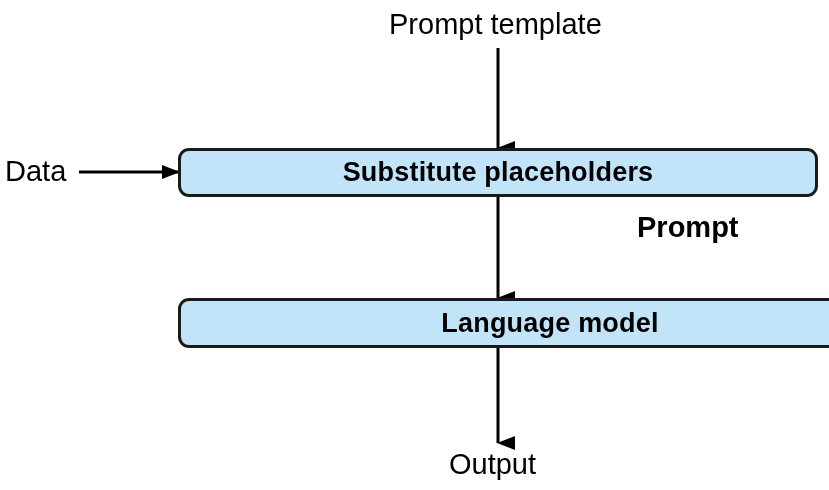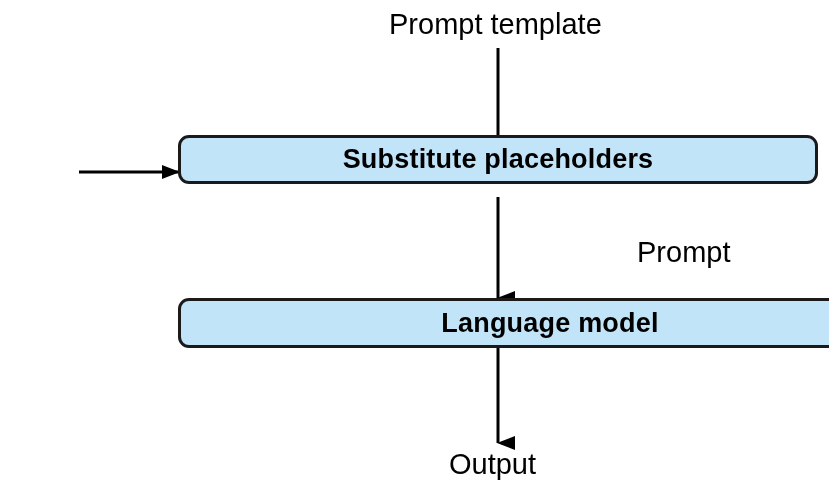--- a/index.html
+++ b/index.html
@@ -49,21 +49,21 @@
   .free-label {
     position: absolute;
     font-size: 29px;
     font-weight: normal;
     line-height: 1;
     color: #000000;
     white-space: nowrap;
   }
   #node-substitute {
     left: 178px;
-    top: 135px;
+    top: 148px;
     width: 640px;
     height: 49px;
   }
   #node-language-model {
     left: 178px;
     top: 298px;
     width: 744px;
     height: 50px;
   }
   #label-prompt-template {
@@ -73,21 +73,22 @@
     text-align: left;
     padding-left: 389px;
     box-sizing: border-box;
   }
   #label-data {
     left: 5px;
     top: 157px;
   }
   #label-prompt {
     left: 637px;
-    top: 238px;
+    top: 213px;
+    font-weight: bold;
   }
   #label-output {
     left: 0px;
     top: 450px;
     width: 1000px;
     text-align: left;
     padding-left: 449px;
     box-sizing: border-box;
   }
 </style>
@@ -113,20 +114,21 @@
 
     <line x1="79" y1="172" x2="179" y2="172" stroke="#000000" stroke-width="3" marker-end="url(#arrowhead-h)"></line>
 
     <line x1="498" y1="197" x2="498" y2="298" stroke="#000000" stroke-width="3" marker-end="url(#arrowhead-v)"></line>
 
     <line x1="498" y1="348" x2="498" y2="443" stroke="#000000" stroke-width="3" marker-end="url(#arrowhead-v)"></line>
   </svg>
 
   <div class="free-label" id="label-prompt-template">Prompt template</div>
 
+  <div class="free-label" id="label-data">Data</div>
 
   <div class="node-box" id="node-substitute">
     <span class="node-label">Substitute placeholders</span>
   </div>
 
   <div class="free-label" id="label-prompt">Prompt</div>
 
   <div class="node-box" id="node-language-model">
     <span class="node-label">Language model</span>
   </div>

